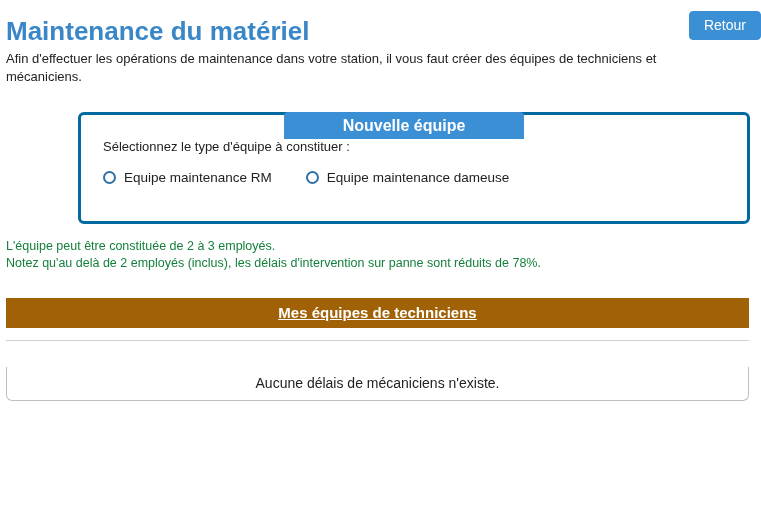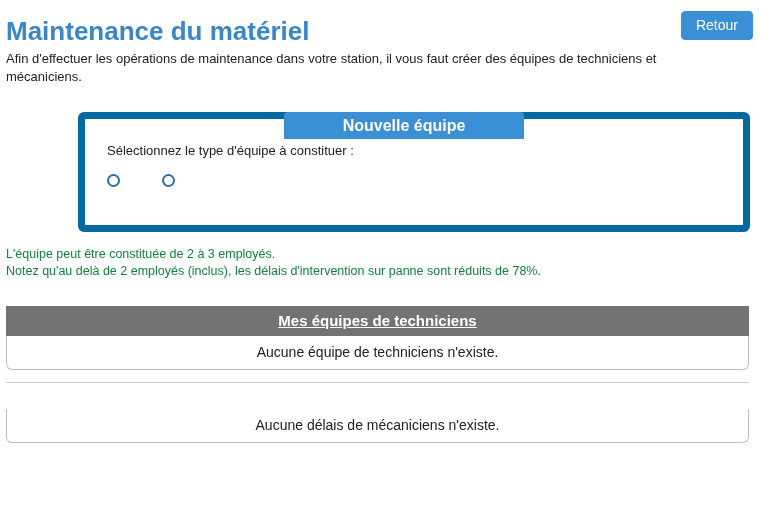--- a/index.html
+++ b/index.html
@@ -27,21 +27,21 @@
     left: 6px;
     top: 16px;
     font-size: 26px;
     font-weight: bold;
     color: #3a87c8;
     letter-spacing: 0px;
     white-space: nowrap;
   }
   .back-button {
     position: absolute;
-    right: 8px;
+    right: 0;
     top: 11px;
     background: #3b8fd4;
     color: #ffffff;
     border: 1px solid #3b8fd4;
     border-radius: 4px;
     font-family: "Liberation Sans", sans-serif;
     font-size: 14px;
     padding: 6px 14px;
     cursor: pointer;
     line-height: 1.1;
@@ -72,21 +72,21 @@
     background: #3b8fd4;
     color: #ffffff;
     font-size: 16px;
     font-weight: bold;
     text-align: center;
     border-radius: 4px 4px 0 0;
     z-index: 2;
   }
   .panel-box {
     margin-top: 13px;
-    border: 7px solid #0369a1;
+    border: 3px solid #0369a1;
     border-radius: 6px;
     padding: 18px 16px 20px 16px;
     min-height: 68px;
     background: #ffffff;
   }
   .panel-question {
     font-size: 13px;
     color: #222222;
     margin: 6px 0 0 6px;
   }
@@ -123,21 +123,21 @@
     font-size: 12.5px;
     line-height: 17px;
     color: #15803d;
   }
 
   
   .section {
     margin-top: 26px;
   }
   .section-header {
-    background: #737373;
+    background: #a16207;
     color: #ffffff;
     font-size: 15px;
     font-weight: bold;
     text-align: center;
     padding: 6px 0 7px 0;
     margin: 0 12px 0 6px;
     text-decoration: underline;
   }
   .section-body {
     margin: 0 12px 0 6px;
@@ -167,35 +167,36 @@
 
 <p class="intro">Afin d'effectuer les opérations de maintenance dans votre station, il vous faut créer des équipes de techniciens et mécaniciens.</p>
 
 <div class="panel-wrap">
   <div class="panel-legend">Nouvelle équipe</div>
   <div class="panel-box">
     <div class="panel-question">Sélectionnez le type d'équipe à constituer :</div>
     <div class="radio-row">
       <label class="radio-opt">
         <span class="radio-mark"></span>
+        <span class="radio-label">Equipe maintenance RM</span>
       </label>
       <label class="radio-opt">
         <span class="radio-mark"></span>
+        <span class="radio-label">Equipe maintenance dameuse</span>
       </label>
     </div>
   </div>
 </div>
 
 <div class="notes">
   <div>L'équipe peut être constituée de 2 à 3 employés.</div>
   <div>Notez qu'au delà de 2 employés (inclus), les délais d'intervention sur panne sont réduits de 78%.</div>
 </div>
 
 <div class="section">
   <div class="section-header">Mes équipes de techniciens</div>
-  <div class="section-body">Aucune équipe de techniciens n'existe.</div>
 </div>
 
 <div class="divider"></div>
 
 <div class="section">
   <div class="section-body">Aucune délais de mécaniciens n'existe.</div>
 </div>
 
 </body></html>

